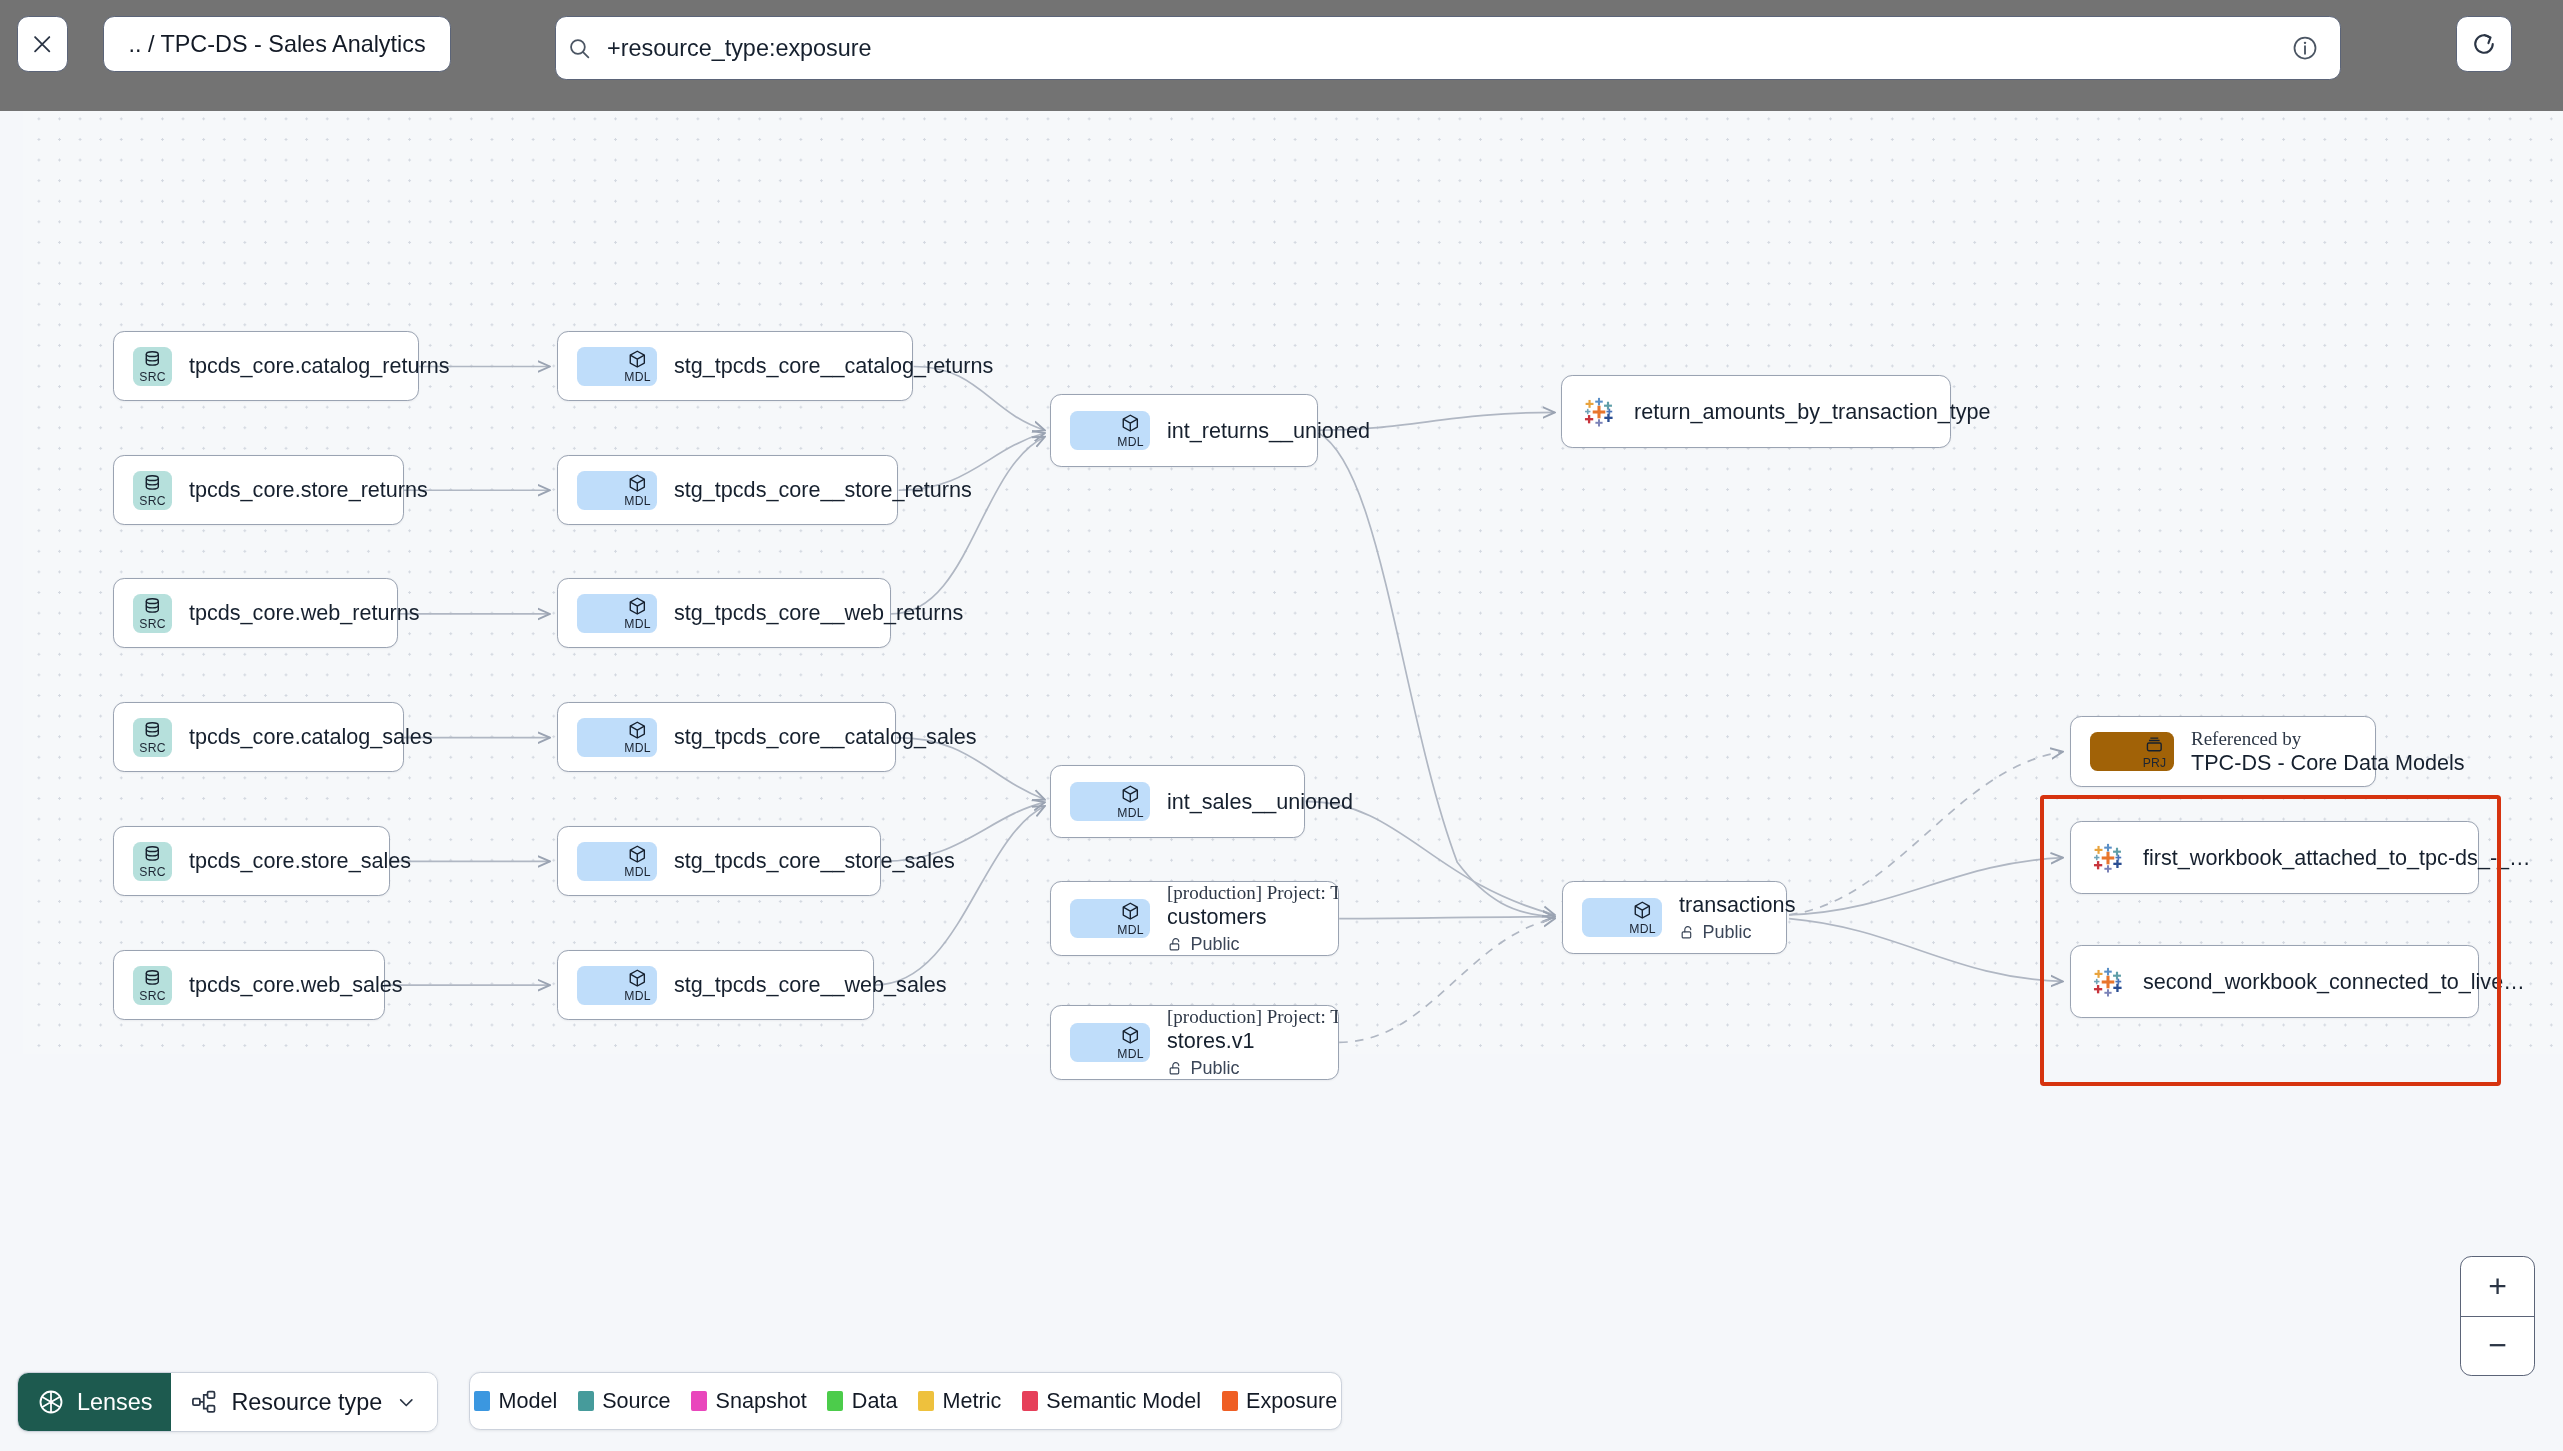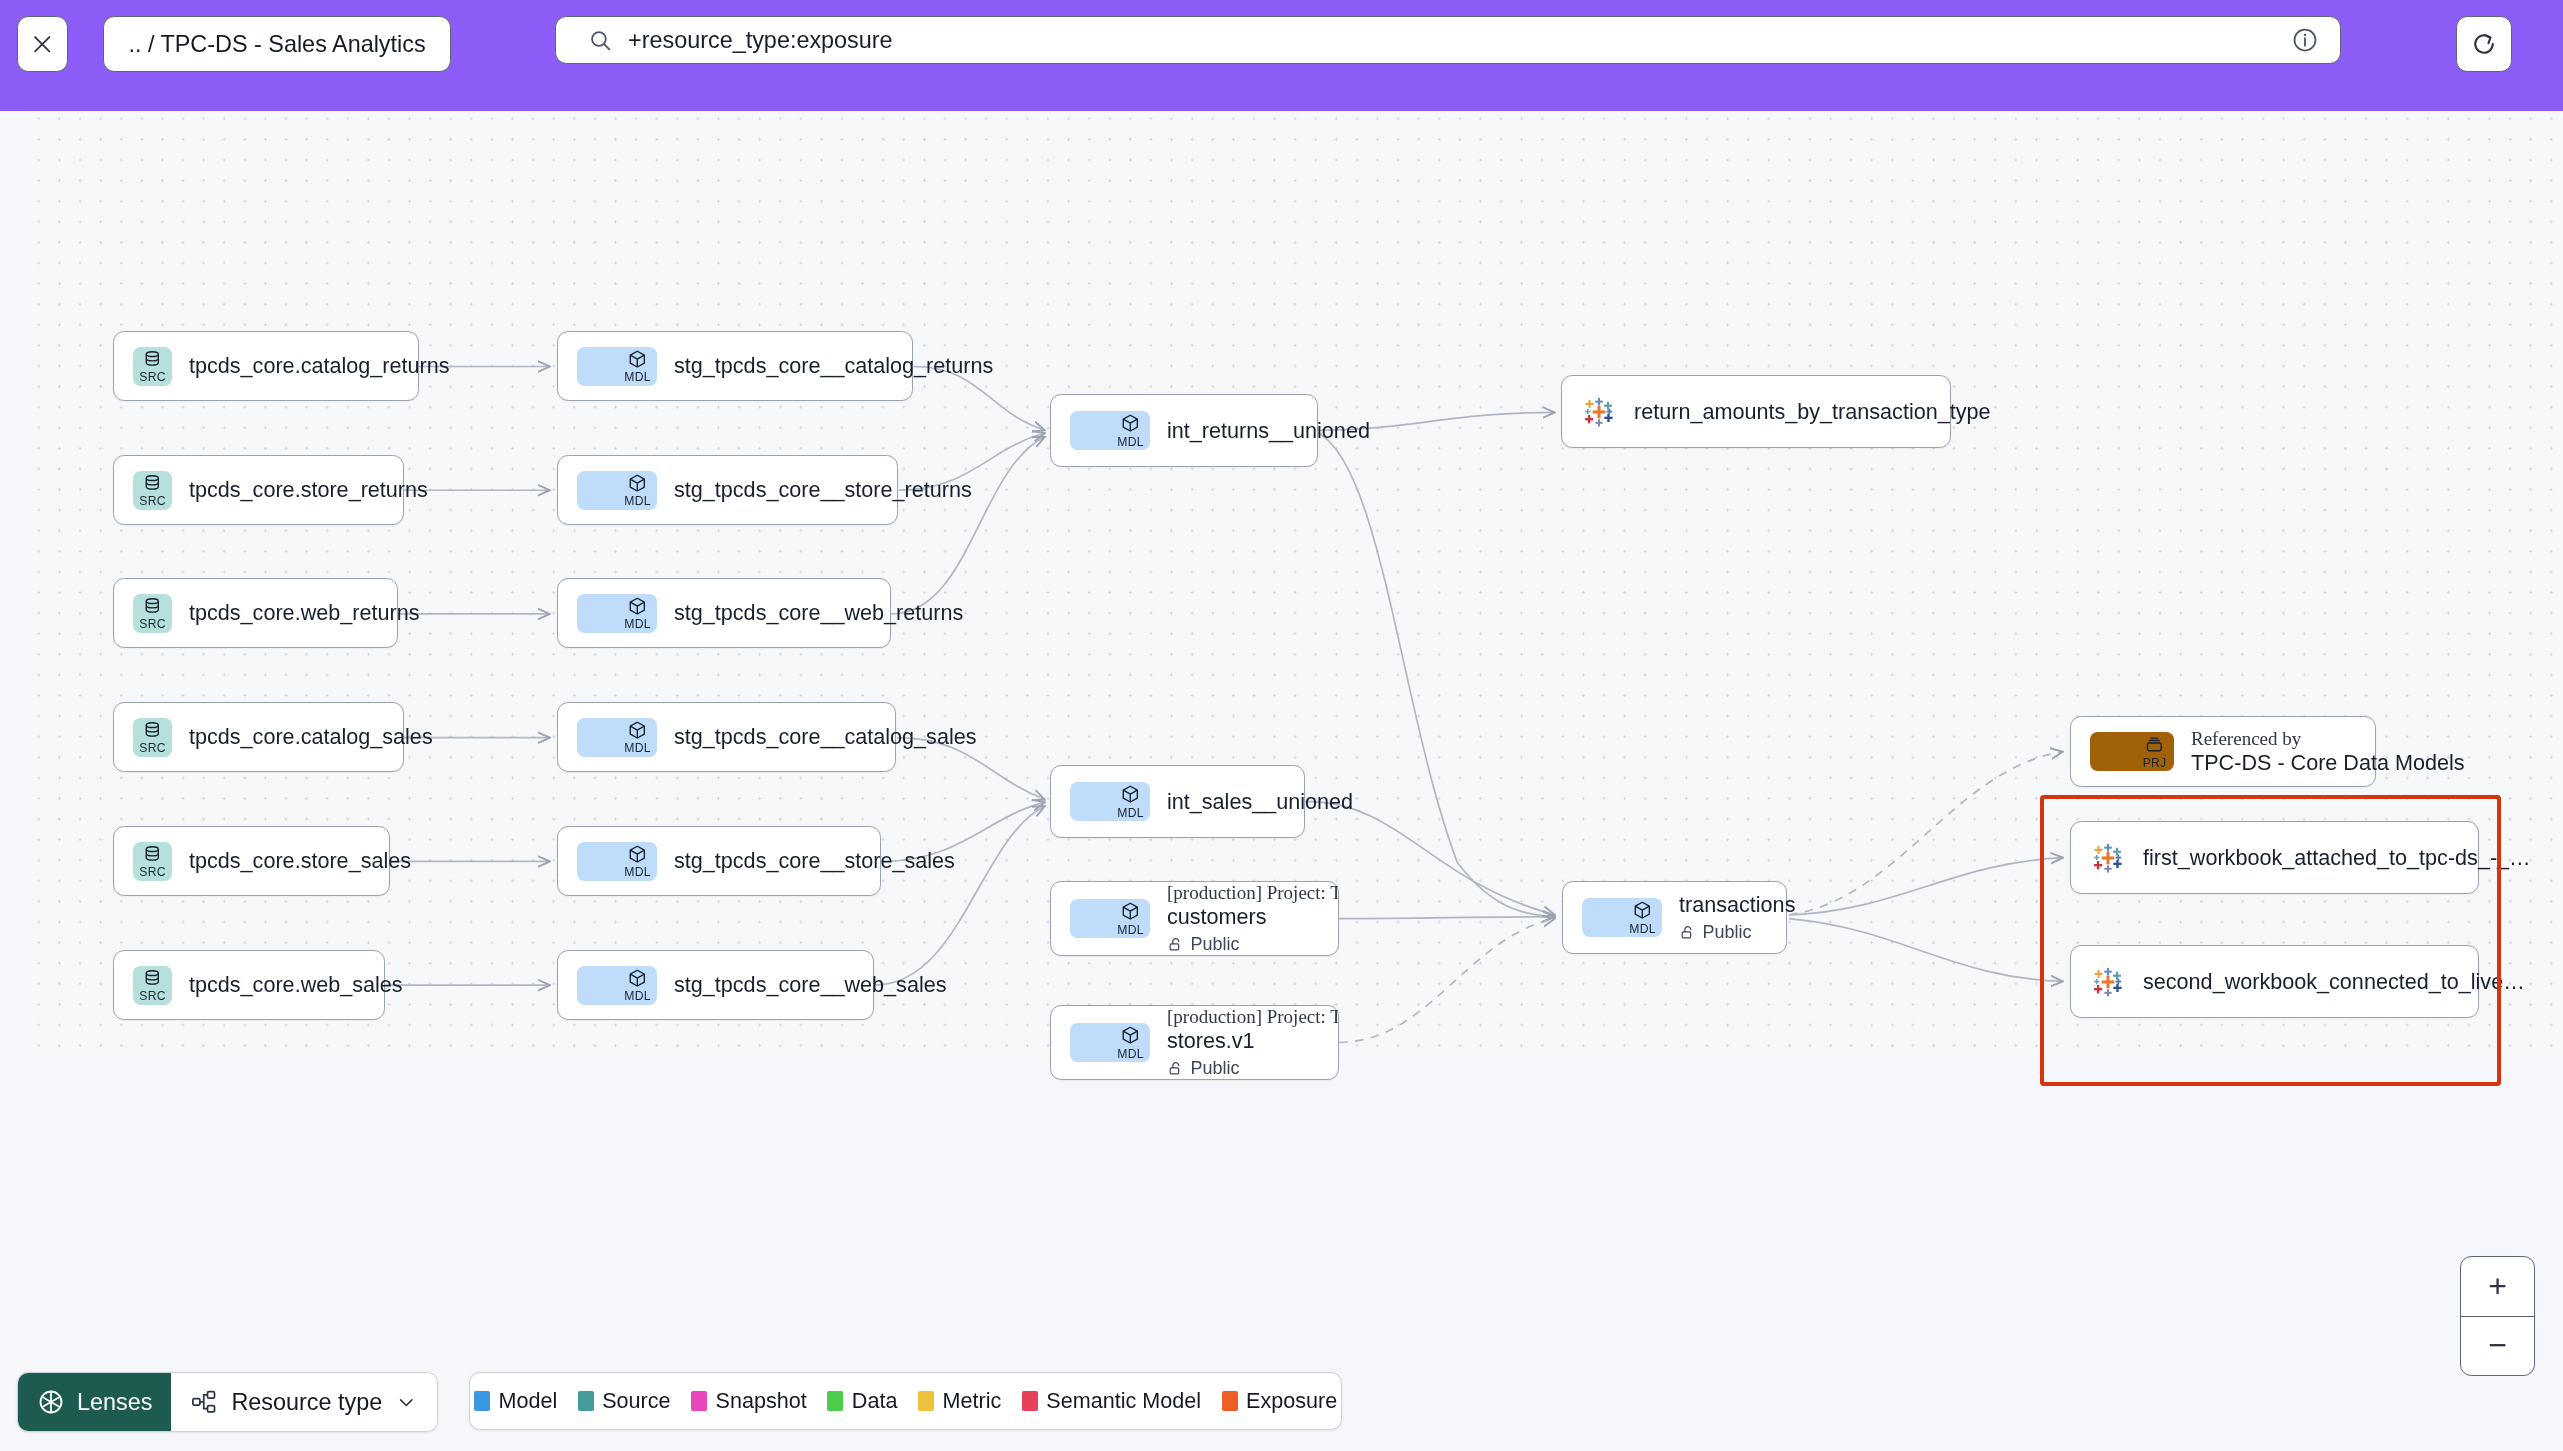--- a/index.html
+++ b/index.html
@@ -34,21 +34,21 @@
     width: 2563px; height: 1451px;
     pointer-events: none;
   }
 
   
   #header {
     position: absolute;
     left: 0; top: 0;
     width: 2563px;
     height: 111px;
-    background: #8b5cf6;
+    background: #737373;
     z-index: 30;
   }
   .hdr-btn {
     position: absolute;
     background: #ffffff;
     border: 1.5px solid #5b6478;
     border-radius: 11.2px;
     box-sizing: border-box;
     display: flex;
     align-items: center;
@@ -57,23 +57,23 @@
   }
   #close-btn { left: 17px; top: 16px; width: 51px; height: 56px; }
   #breadcrumb {
     left: 103px; top: 16px; height: 56px;
     padding: 0 24.4px;
     font-size: 23.4px;
     color: #131a26;
     white-space: nowrap;
   }
   #searchbar {
-    left: 555px; top: 16px; width: 1786px; height: 48px;
+    left: 555px; top: 16px; width: 1786px; height: 64px;
     justify-content: flex-start;
-    padding: 0 32px;
+    padding: 0 11px;
     cursor: text;
   }
   #search-icon { flex: 0 0 auto; margin-right: 15px; display:flex; }
   #search-value {
     font-size: 23.4px;
     color: #16202e;
     white-space: nowrap;
   }
   #info-icon {
     position: absolute;

